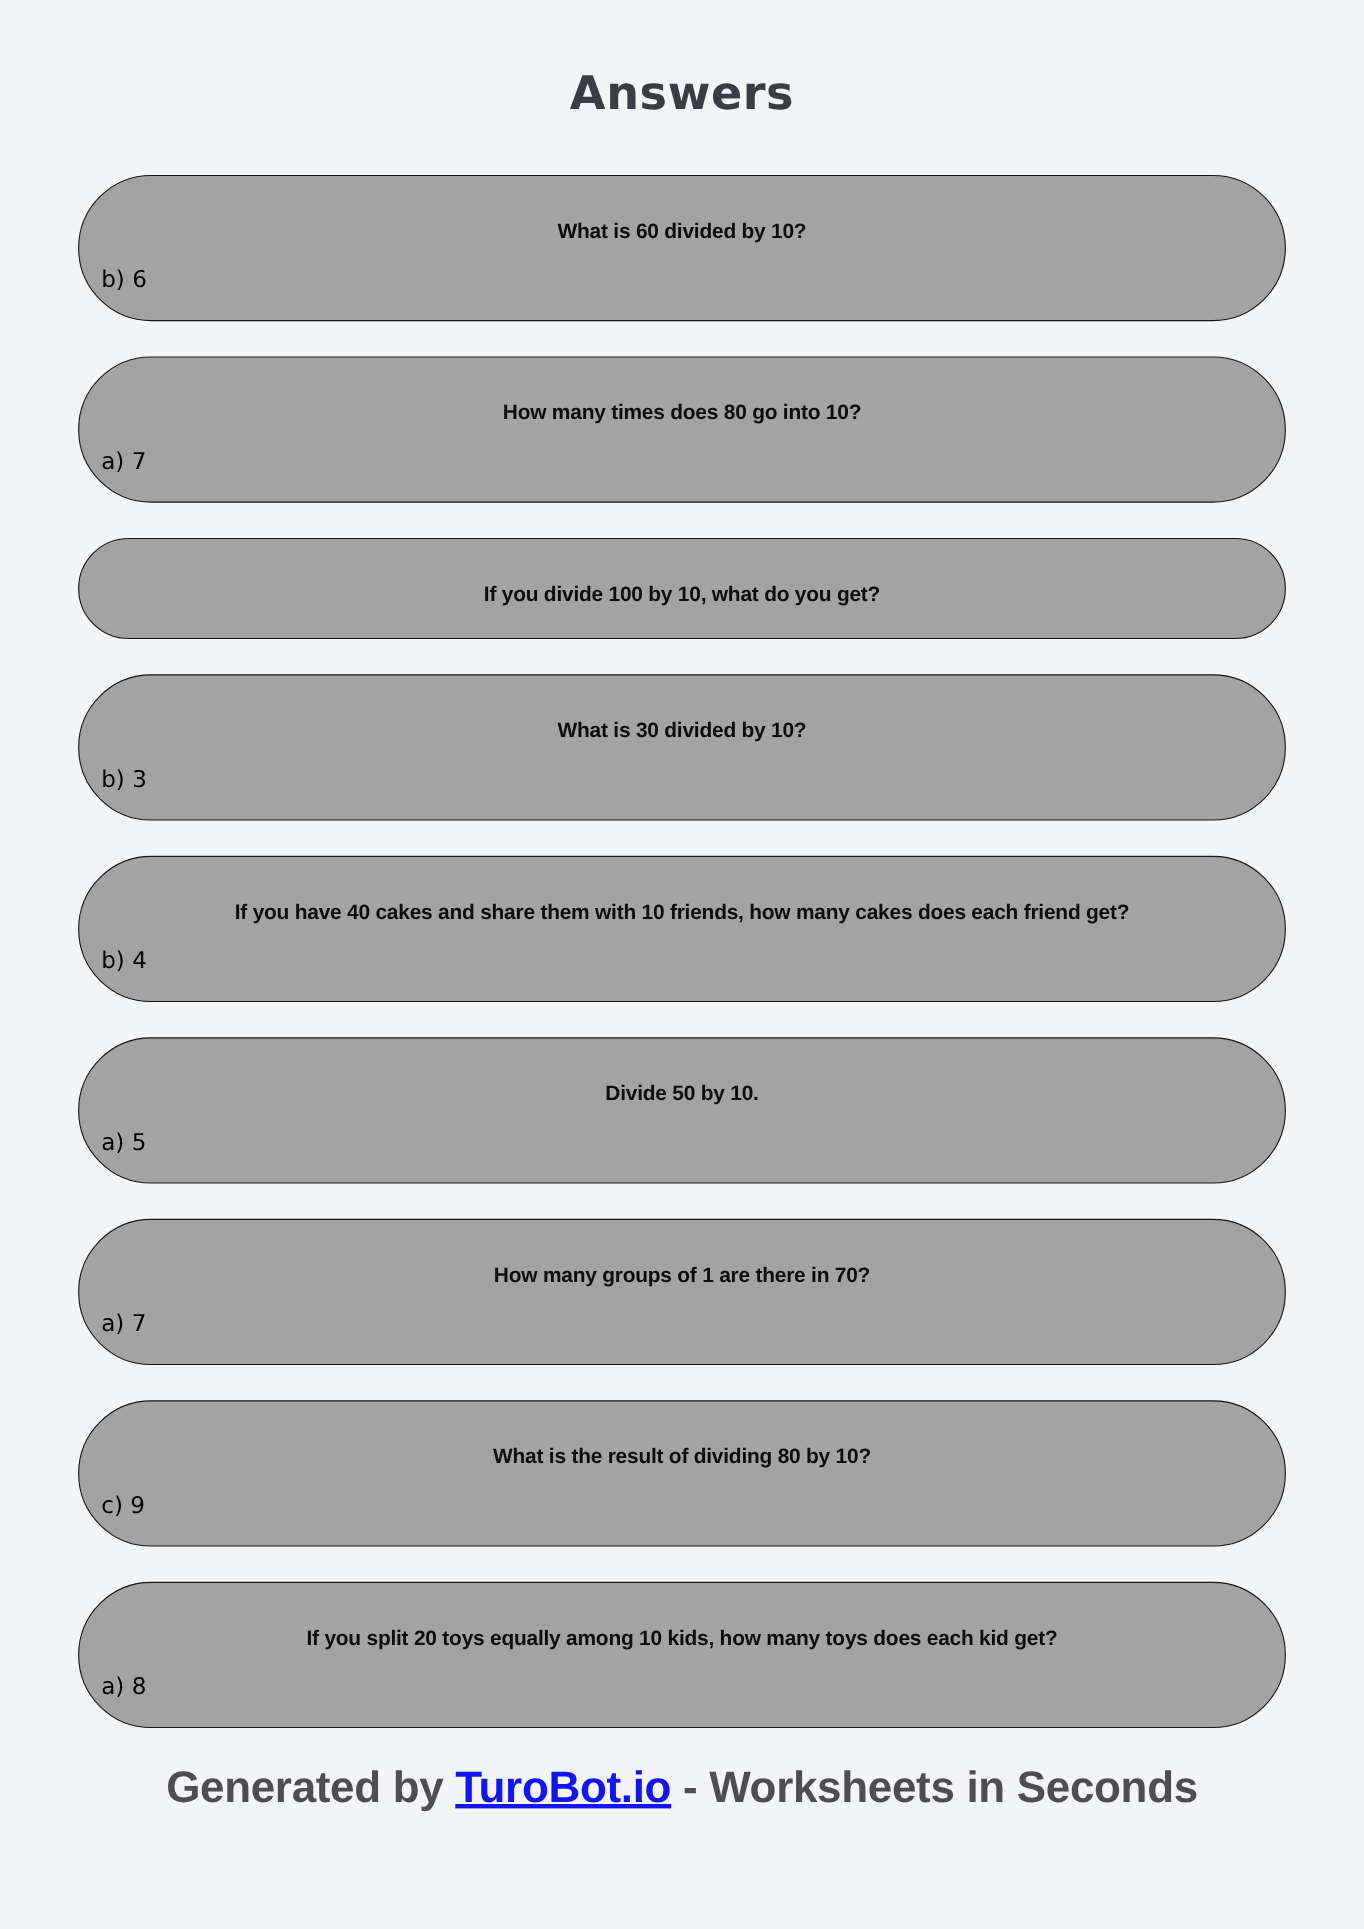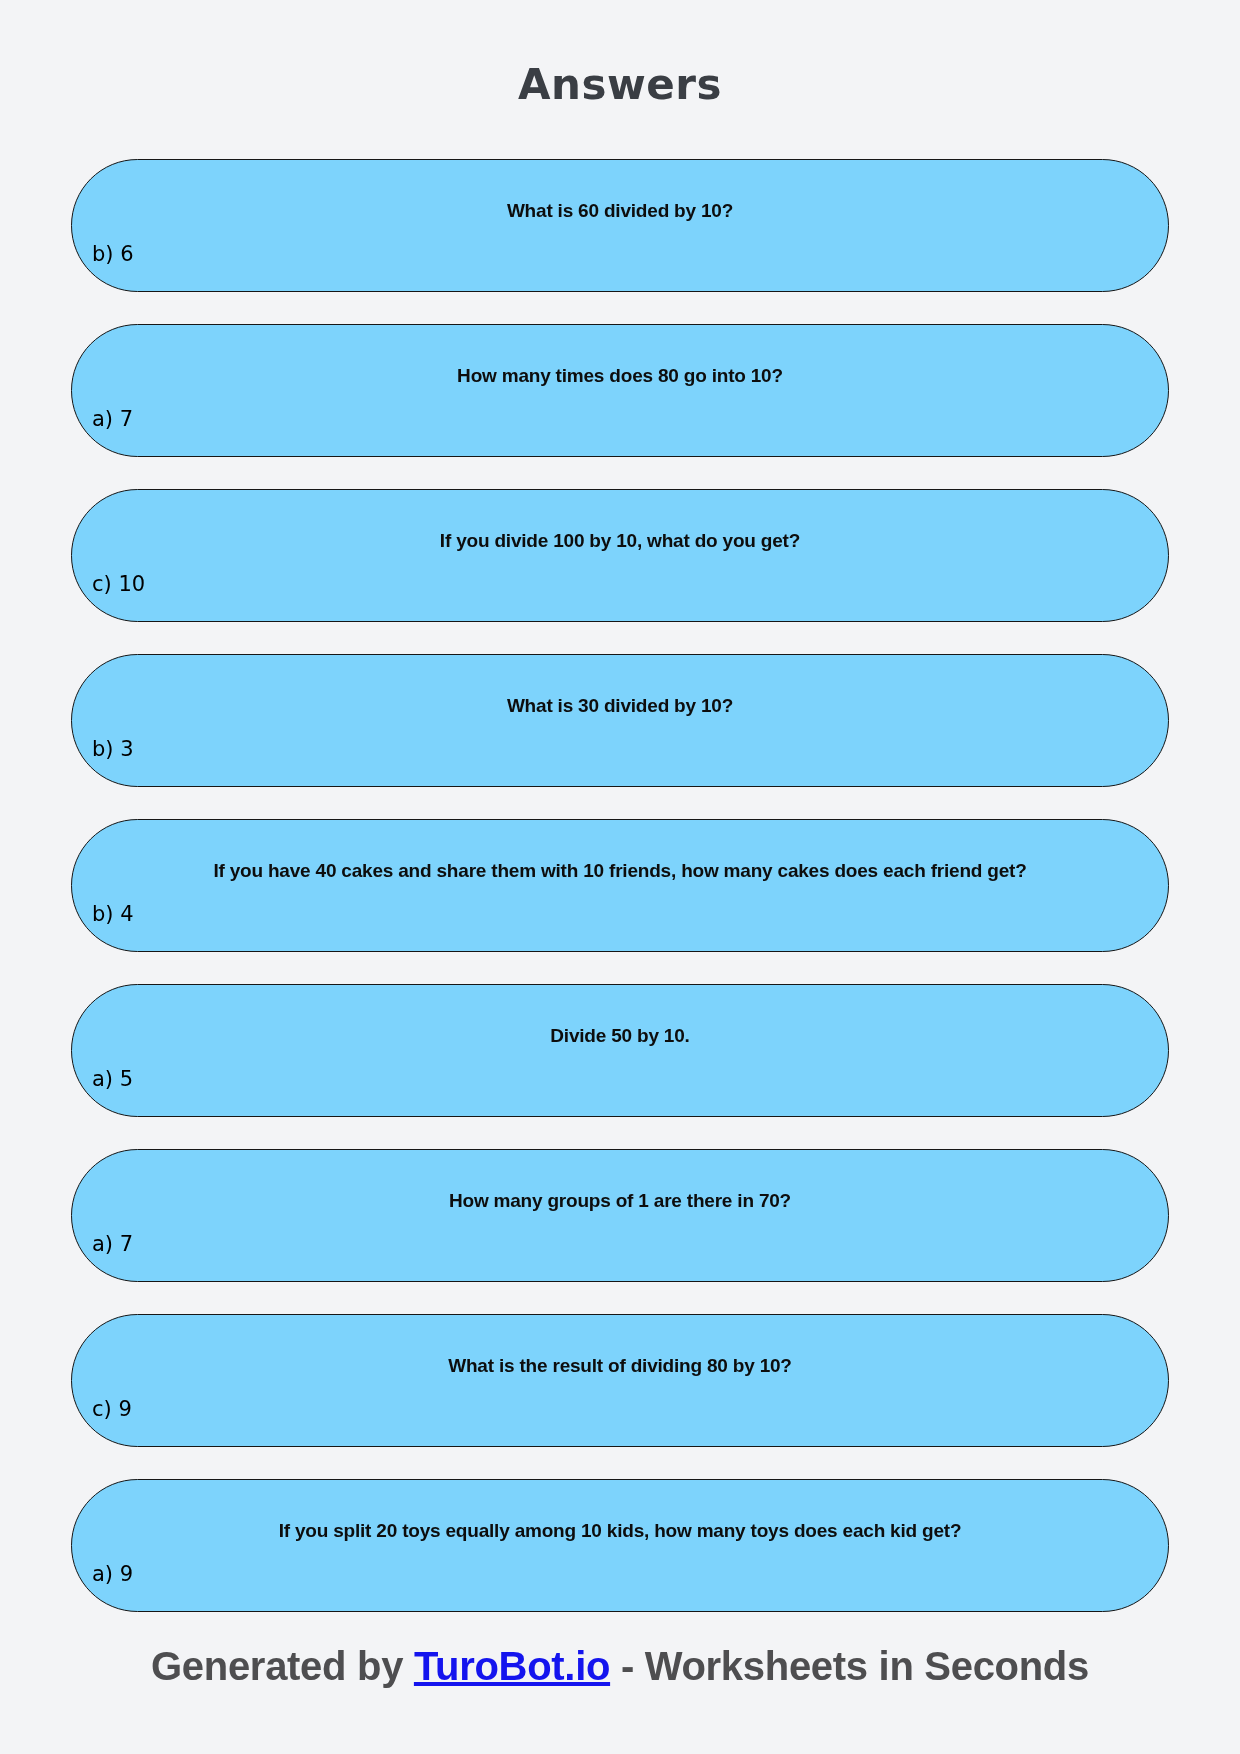--- a/index.html
+++ b/index.html
@@ -18,21 +18,21 @@
     font-family: "DejaVu Sans", sans-serif;
     font-size: 42px;
     font-weight: 700;
     letter-spacing: 0.5px;
     color: #3a3e44;
   }
   .cards {
     margin: 0 71px;
   }
   .card {
-    background: #7dd3fc;
+    background: #a3a3a3;
     border: 1.5px solid #161616;
     border-radius: 100px;
     padding: 36px 70px 24px 70px;
     margin-bottom: 32px;
   }
   .question {
     text-align: center;
     font-size: 19px;
     font-weight: 700;
     line-height: 30px;
@@ -73,21 +73,20 @@
     <div class="answer">b) 6</div>
   </div>
 
   <div class="card">
     <div class="question">How many times does 80 go into 10?</div>
     <div class="answer">a) 7</div>
   </div>
 
   <div class="card">
     <div class="question">If you divide 100 by 10, what do you get?</div>
-    <div class="answer">c) 10</div>
   </div>
 
   <div class="card">
     <div class="question">What is 30 divided by 10?</div>
     <div class="answer">b) 3</div>
   </div>
 
   <div class="card">
     <div class="question">If you have 40 cakes and share them with 10 friends, how many cakes does each friend get?</div>
     <div class="answer">b) 4</div>
@@ -103,19 +102,19 @@
     <div class="answer">a) 7</div>
   </div>
 
   <div class="card">
     <div class="question">What is the result of dividing 80 by 10?</div>
     <div class="answer">c) 9</div>
   </div>
 
   <div class="card">
     <div class="question">If you split 20 toys equally among 10 kids, how many toys does each kid get?</div>
-    <div class="answer">a) 9</div>
+    <div class="answer">a) 8</div>
   </div>
 </div>
 
 <div class="footer">
   <span>Generated by </span><a>TuroBot.io</a><span> - Worksheets in Seconds</span>
 </div>
 
 </body></html>

